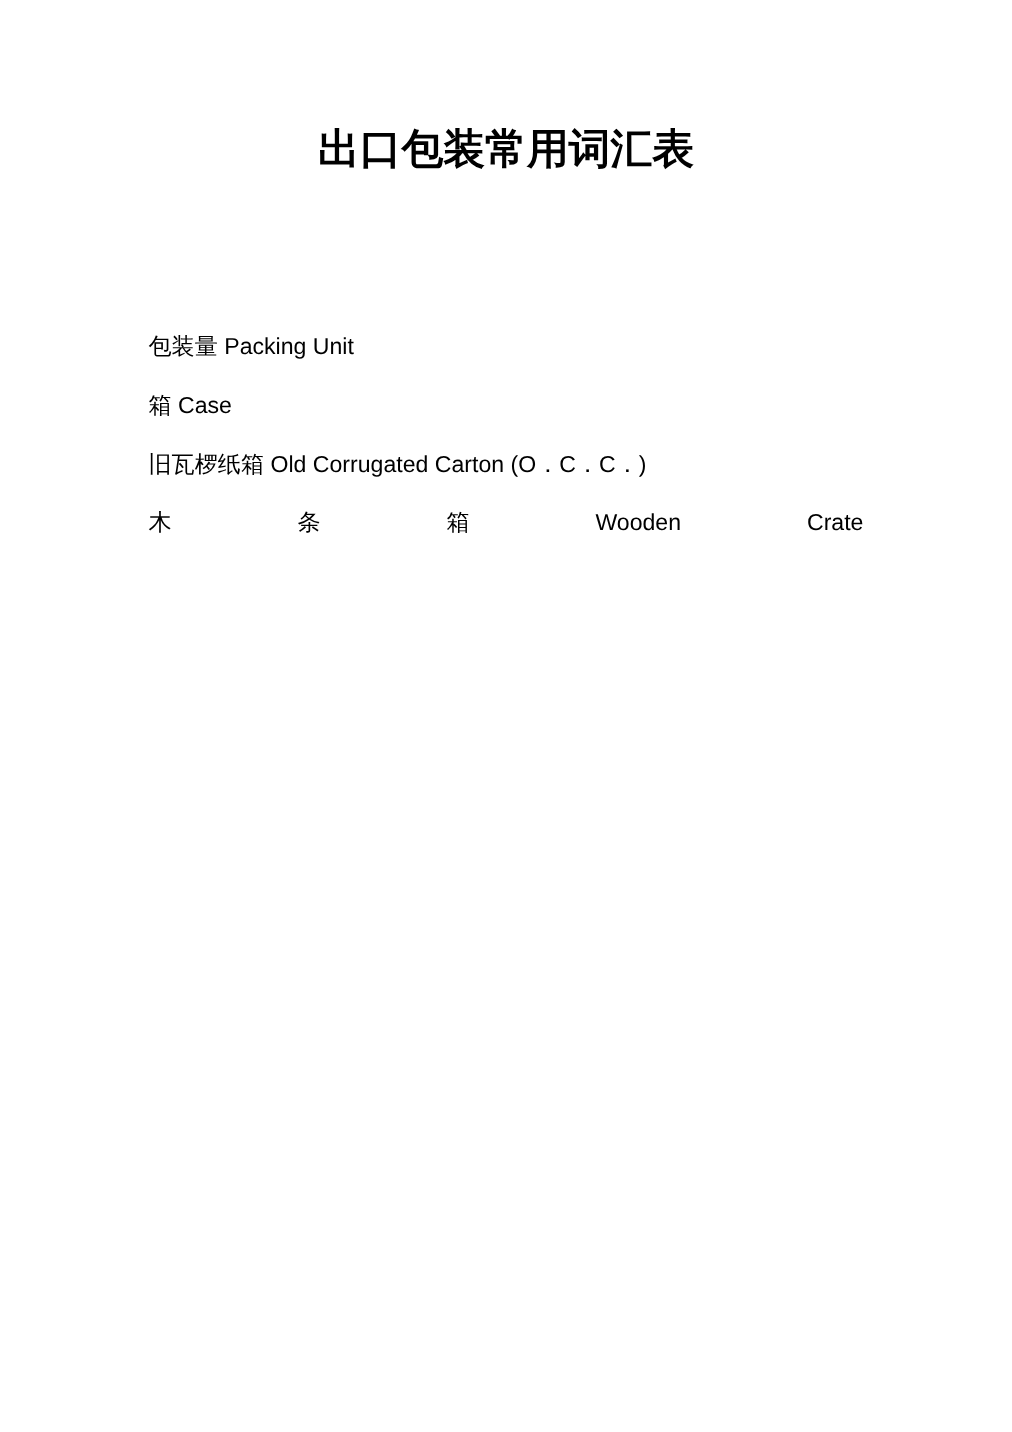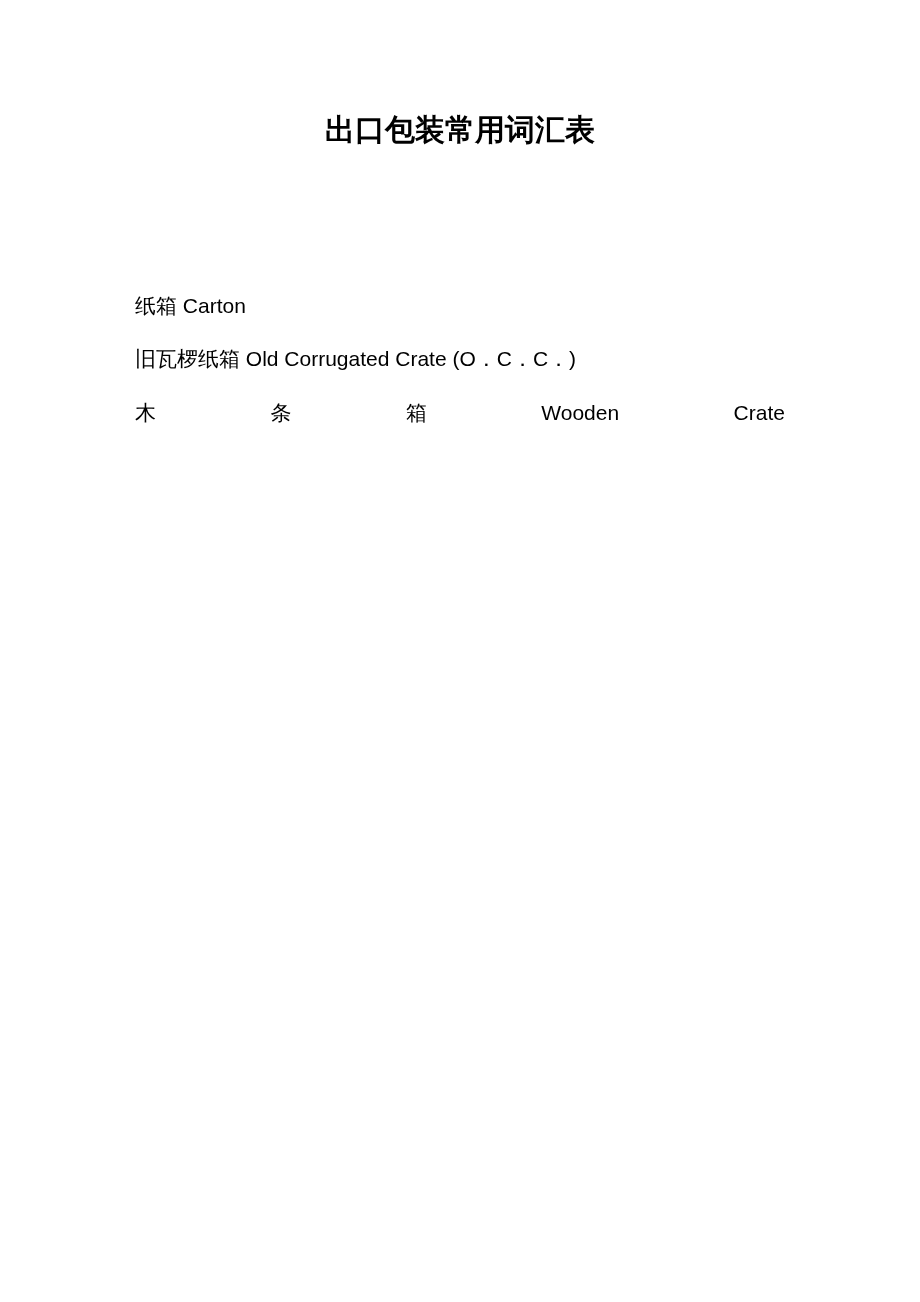--- a/index.html
+++ b/index.html
@@ -12,21 +12,21 @@
       height: 1302px;
       background: #ffffff;
       font-family: "SimSun", "Microsoft YaHei", sans-serif;
       color: #000000;
     }
     .page {
       padding: 110px 135px 0 135px;
     }
     .title {
       text-align: center;
-      font-size: 30px;
+      font-size: 38px;
       font-weight: bold;
       margin-bottom: 140px;
       font-family: "SimHei", "Microsoft YaHei", sans-serif;
     }
     .vocab-list {
       font-size: 21px;
       line-height: 1.4;
     }
     .vocab-item {
       margin-bottom: 24px;
@@ -41,26 +41,30 @@
     }
   </style>
 </head>
 <body>
 
 <div class="page">
   <h1 class="title">出口包装常用词汇表</h1>
 
   <div class="vocab-list">
     <div class="vocab-item">
-      <span>纸箱</span>
-      <span>Carton</span>
+      <span>包装量</span>
+      <span>Packing Unit</span>
+    </div>
+    <div class="vocab-item">
+      <span>箱</span>
+      <span>Case</span>
     </div>
     <div class="vocab-item">
       <span>旧瓦椤纸箱</span>
-      <span>Old Corrugated Crate (O．C．C．)</span>
+      <span>Old Corrugated Carton (O．C．C．)</span>
     </div>
     <div class="vocab-item justified">
       <span>木</span>
       <span>条</span>
       <span>箱</span>
       <span>Wooden</span>
       <span>Crate</span>
     </div>
   </div>
 </div>

